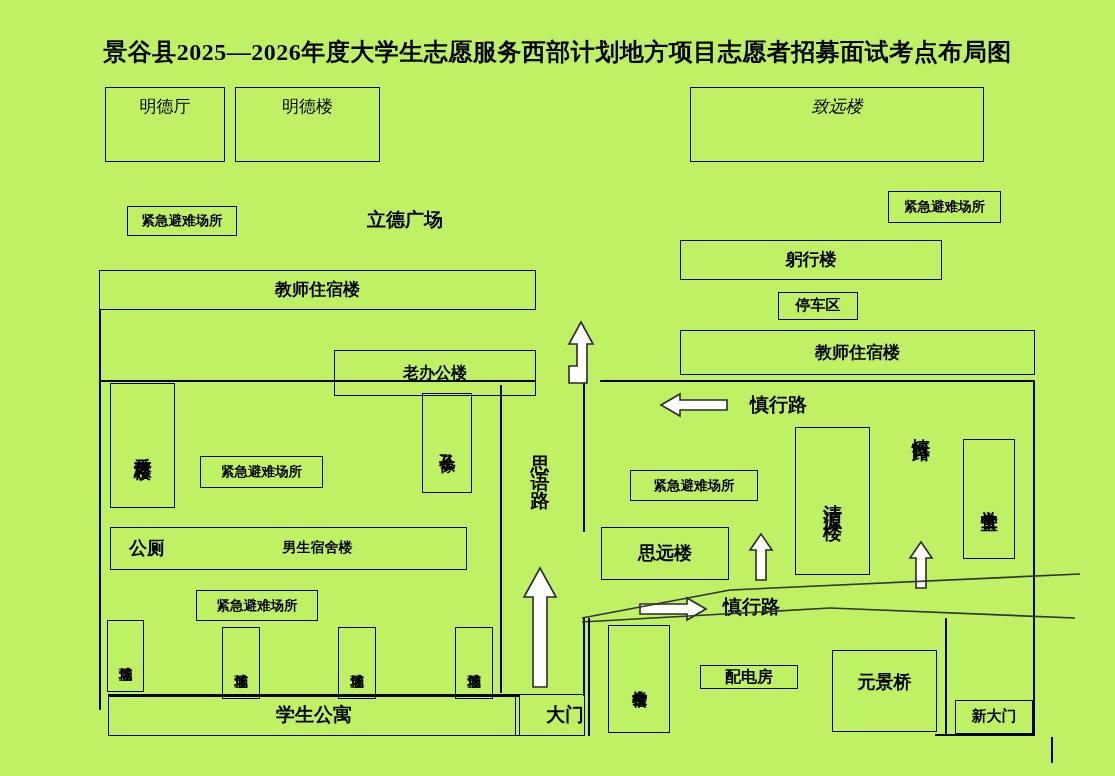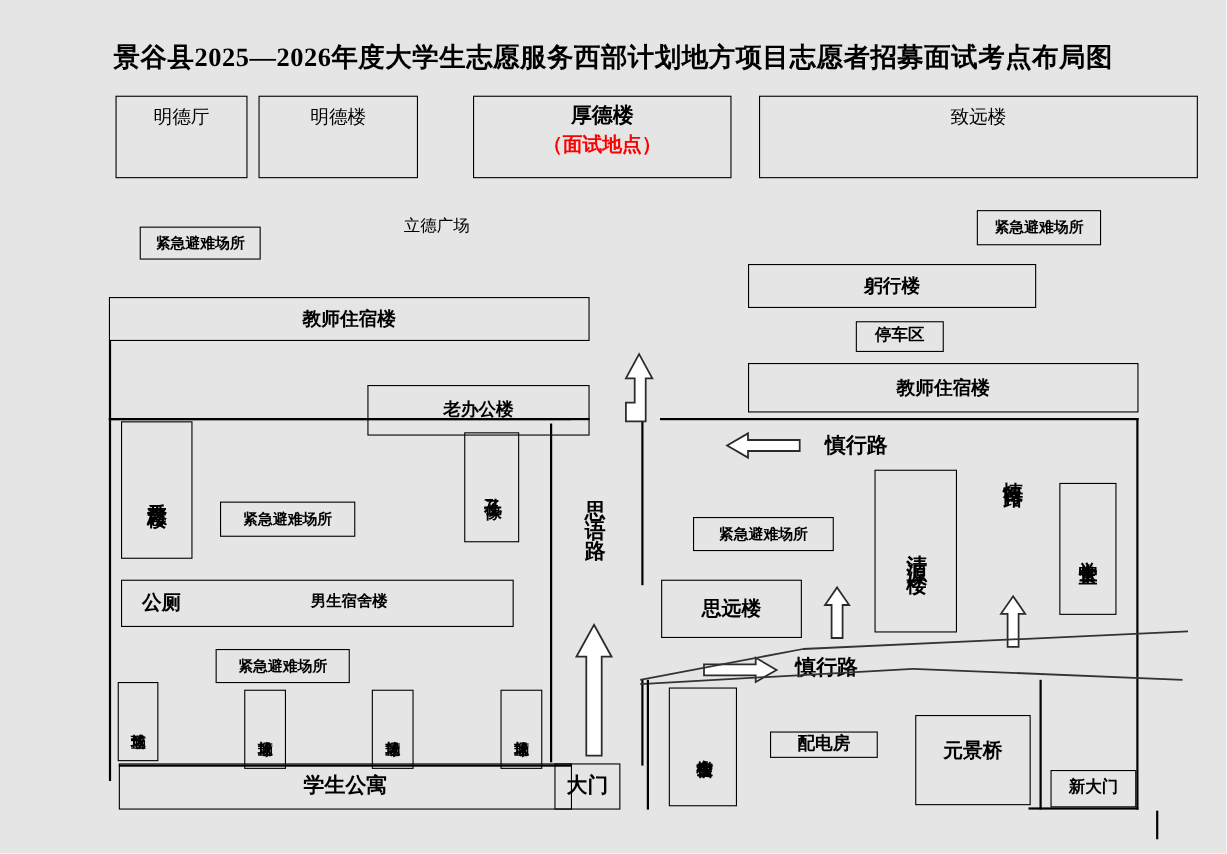--- a/index.html
+++ b/index.html
@@ -7,21 +7,21 @@
     padding: 0;
     background: #ffffff;
   }
   body {
     font-family: "Liberation Serif", "DejaVu Serif", serif;
   }
   #page {
     position: relative;
     width: 1115px;
     height: 776px;
-    background: #e5e5e5;
+    background: #bef264;
     overflow: hidden;
   }
   .title {
     position: absolute;
     left: 0;
     top: 36px;
     width: 1115px;
     text-align: center;
     font-size: 24px;
     font-weight: bold;
@@ -93,38 +93,34 @@
   <div class="title">景谷县2025—2026年度大学生志愿服务西部计划地方项目志愿者招募面试考点布局图</div>
 
   <div class="box" style="left:105px; top:87px; width:120px; height:75px;">
     <span class="label top" style="margin-top:9px;">明德厅</span>
   </div>
 
   <div class="box" style="left:235px; top:87px; width:145px; height:75px;">
     <span class="label top" style="margin-top:9px;">明德楼</span>
   </div>
 
-  <div class="box" style="left:430px; top:87px; width:235px; height:75px; flex-direction:column; justify-content:flex-start; padding-top:7px;">
-    <span class="label bold" style="font-size:19px;">厚德楼</span>
-    <span class="label red" style="font-size:18px; margin-top:4px;">（面试地点）</span>
-  </div>
-
-  <div class="box" style="left:690px; top:87px; width:399px; height:75px;">
+
+  <div class="box" style="left:690px; top:87px; width:294px; height:75px;font-style:italic;">
     <span class="label top" style="margin-top:9px;">致远楼</span>
   </div>
 
   <div class="box" style="left:127px; top:206px; width:110px; height:30px;">
     <span class="label small">紧急避难场所</span>
   </div>
 
   <div class="box" style="left:888px; top:191px; width:113px; height:32px;">
     <span class="label small">紧急避难场所</span>
   </div>
 
-  <div class="plain" style="left:367px; top:196px; font-size:15px; font-weight:normal;">立德广场</div>
+  <div class="plain" style="left:367px; top:207px; font-size:19px; font-weight:bold;">立德广场</div>
 
   <div class="box" style="left:680px; top:240px; width:262px; height:40px;">
     <span class="label bold">躬行楼</span>
   </div>
 
   <div class="box" style="left:778px; top:292px; width:80px; height:28px;">
     <span class="label bold" style="font-size:15px;">停车区</span>
   </div>
 
   <div class="box" style="left:680px; top:330px; width:355px; height:45px;">
@@ -177,21 +173,21 @@
     <span class="label bold vert" style="font-size:13.5px; letter-spacing:0px;">篮球场</span>
   </div>
   <div class="box" style="left:455px; top:627px; width:38px; height:72px;">
     <span class="label bold vert" style="font-size:13.5px; letter-spacing:0px;">篮球场</span>
   </div>
 
   <div class="box" style="left:108px; top:694px; width:412px; height:42px;">
     <span class="label bold" style="font-size:19px;">学生公寓</span>
   </div>
 
-  <div class="box" style="left:504px; top:694px; width:60px; height:42px;">
+  <div class="box" style="left:515px; top:694px; width:70px; height:42px;justify-content:flex-end;">
     <span class="label bold" style="font-size:19px;">大门</span>
   </div>
 
   <div class="plain vert" style="left:527px; top:440px; font-size:19px; font-weight:bold; letter-spacing:18px;">思语路</div>
 
   <svg class="arrow" style="left:520px; top:565px;" width="40" height="125" viewBox="0 0 40 125">
     <polygon points="20,3 36,32 27,32 27,122 13,122 13,32 4,32"></polygon>
   </svg>
 
   <div class="line" style="left:500px; top:385px; width:1.6px; height:308px;"></div>

